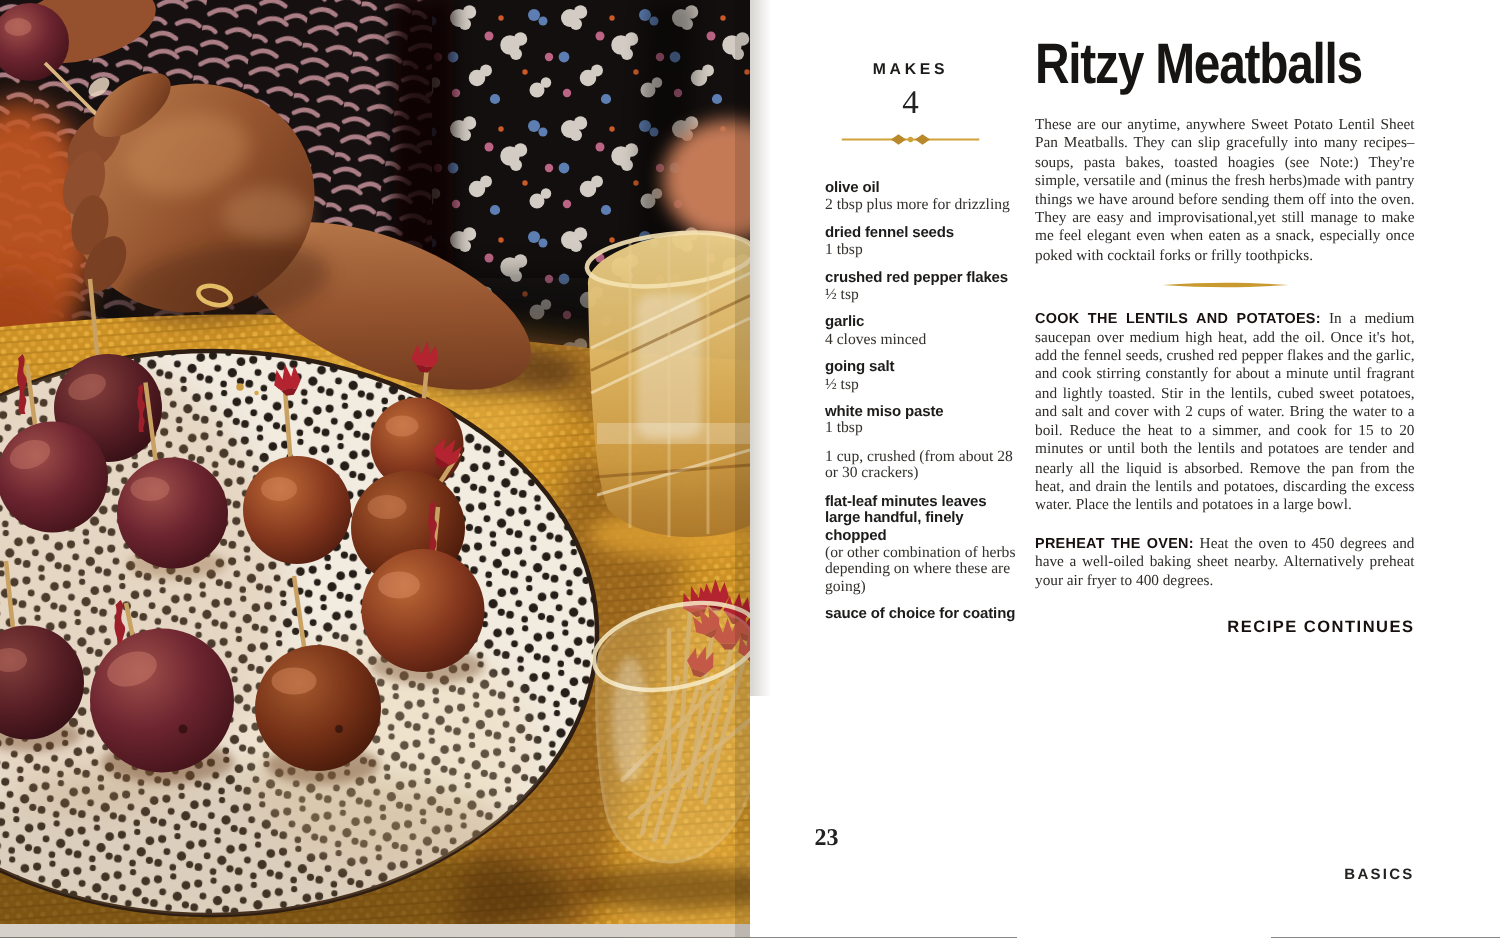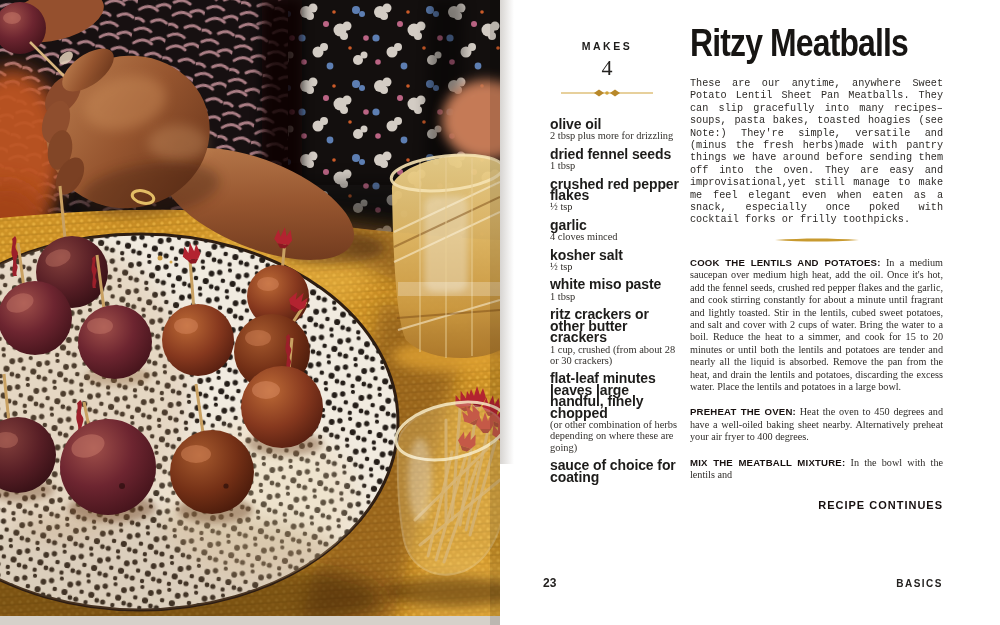--- a/index.html
+++ b/index.html
@@ -11,40 +11,40 @@
   .recipe-page::before{content:"";position:absolute;left:0;top:0;bottom:0;width:14px;
           background:linear-gradient(to right,rgba(55,40,25,.20),rgba(0,0,0,0));pointer-events:none;}
 
   
   .ing-col{position:absolute;left:50px;top:40px;width:132px;}
   .makes-block{width:114px;text-align:center;margin-bottom:16px;}
   .makes-label{font-size:10.5px;font-weight:bold;letter-spacing:2.5px;color:#1d1c1a;}
   .makes-value{font-family:"Liberation Serif",serif;font-size:22px;color:#242220;margin-top:3px;}
   .makes-divider{margin-top:6px;}
   .ing{margin-bottom:7px;}
-  .ing-name{display:block;font-size:14px;font-weight:bold;letter-spacing:-0.1px;
+  .ing-name{display:block;font-size:10px;font-weight:bold;letter-spacing:-0.1px;
             line-height:11.4px;color:#1d1c1a;}
   .ing-amt{display:block;font-family:"Liberation Serif",serif;font-size:10.4px;
            line-height:11.4px;color:#33302c;}
 
   
   .main-col{position:absolute;left:190px;top:24px;width:253px;}
   .title{margin:0;font-size:38px;font-weight:900;letter-spacing:-1px;color:#171513;
          white-space:nowrap;transform:scaleX(.84);transform-origin:0 0;line-height:1;}
-  .intro{margin:16px 0 0 0;font-family:Liberation Mono, monospace;font-size:10.2px;
+  .intro{margin:16px 0 0 0;font-family:Liberation Serif, serif;font-size:10.2px;
          line-height:12.4px;color:#2e2b28;text-align:justify;}
   .intro-divider{display:block;margin:9px auto 0 auto;}
   .step{margin:13px 0 0 0;font-family:"Liberation Serif",serif;font-size:10.2px;
         line-height:12.4px;color:#2e2b28;text-align:justify;}
   .step-head{font-family:"Liberation Sans",sans-serif;font-size:9.6px;font-weight:bold;
              letter-spacing:.2px;color:#17100f;}
   .continues{margin-top:18px;text-align:right;font-size:11px;font-weight:bold;
              letter-spacing:1px;color:#17100f;}
 
-  .pageno{position:absolute;left:43px;top:576px;font-size:12px;font-weight:bold;color:#242220;}
+  .pageno{position:absolute;left:43px;top:550px;font-size:16px;font-weight:bold;color:#242220;font-family:Liberation Serif, serif;}
   .section{position:absolute;right:57px;top:578px;font-size:10px;font-weight:bold;
            letter-spacing:1.5px;color:#242220;}
 </style>
 </head>
 <body>
 
 <div class="spread">
 
   <div class="photo-page">
     <svg width="500" height="625" viewBox="0 0 500 625">
@@ -367,29 +367,28 @@
       </div>
       <div class="ing">
         <span class="ing-name">crushed red pepper flakes</span>
         <span class="ing-amt">½ tsp</span>
       </div>
       <div class="ing">
         <span class="ing-name">garlic</span>
         <span class="ing-amt">4 cloves minced</span>
       </div>
       <div class="ing">
-        <span class="ing-name">kosher salt</span>
+        <span class="ing-name">going salt</span>
         <span class="ing-amt">½ tsp</span>
       </div>
       <div class="ing">
         <span class="ing-name">white miso paste</span>
         <span class="ing-amt">1 tbsp</span>
       </div>
       <div class="ing">
-        <span class="ing-name">ritz crackers or other butter crackers</span>
         <span class="ing-amt">1 cup, crushed (from about 28 or 30 crackers)</span>
       </div>
       <div class="ing">
         <span class="ing-name">flat-leaf minutes leaves large handful, finely chopped</span>
         <span class="ing-amt">(or other combination of herbs depending on where these are going)</span>
       </div>
       <div class="ing">
         <span class="ing-name">sauce of choice for coating</span>
         <span class="ing-amt"></span>
       </div>
@@ -402,24 +401,20 @@
         <path d="M0,4 C30,2 54,2 84,4 C54,6 30,6 0,4 Z" fill="#c89a2f"></path>
       </svg>
       <p class="step">
         <span class="step-head">COOK THE LENTILS AND POTATOES:</span>
         <span>In a medium saucepan over medium high heat, add the oil. Once it's hot, add the fennel seeds, crushed red pepper flakes and the garlic, and cook stirring constantly for about a minute until fragrant and lightly toasted. Stir in the lentils, cubed sweet potatoes, and salt and cover with 2 cups of water. Bring the water to a boil. Reduce the heat to a simmer, and cook for 15 to 20 minutes or until both the lentils and potatoes are tender and nearly all the liquid is absorbed. Remove the pan from the heat, and drain the lentils and potatoes, discarding the excess water. Place the lentils and potatoes in a large bowl.</span>
       </p>
       <p class="step">
         <span class="step-head">PREHEAT THE OVEN:</span>
         <span>Heat the oven to 450 degrees and have a well-oiled baking sheet nearby. Alternatively preheat your air fryer to 400 degrees.</span>
       </p>
-      <p class="step">
-        <span class="step-head">MIX THE MEATBALL MIXTURE:</span>
-        <span>In the bowl with the lentils and</span>
-      </p>
       <div class="continues">RECIPE CONTINUES</div>
     </div>
 
     <div class="pageno">23</div>
     <div class="section">BASICS</div>
   </div>
 
 </div>
 
 </body></html>

